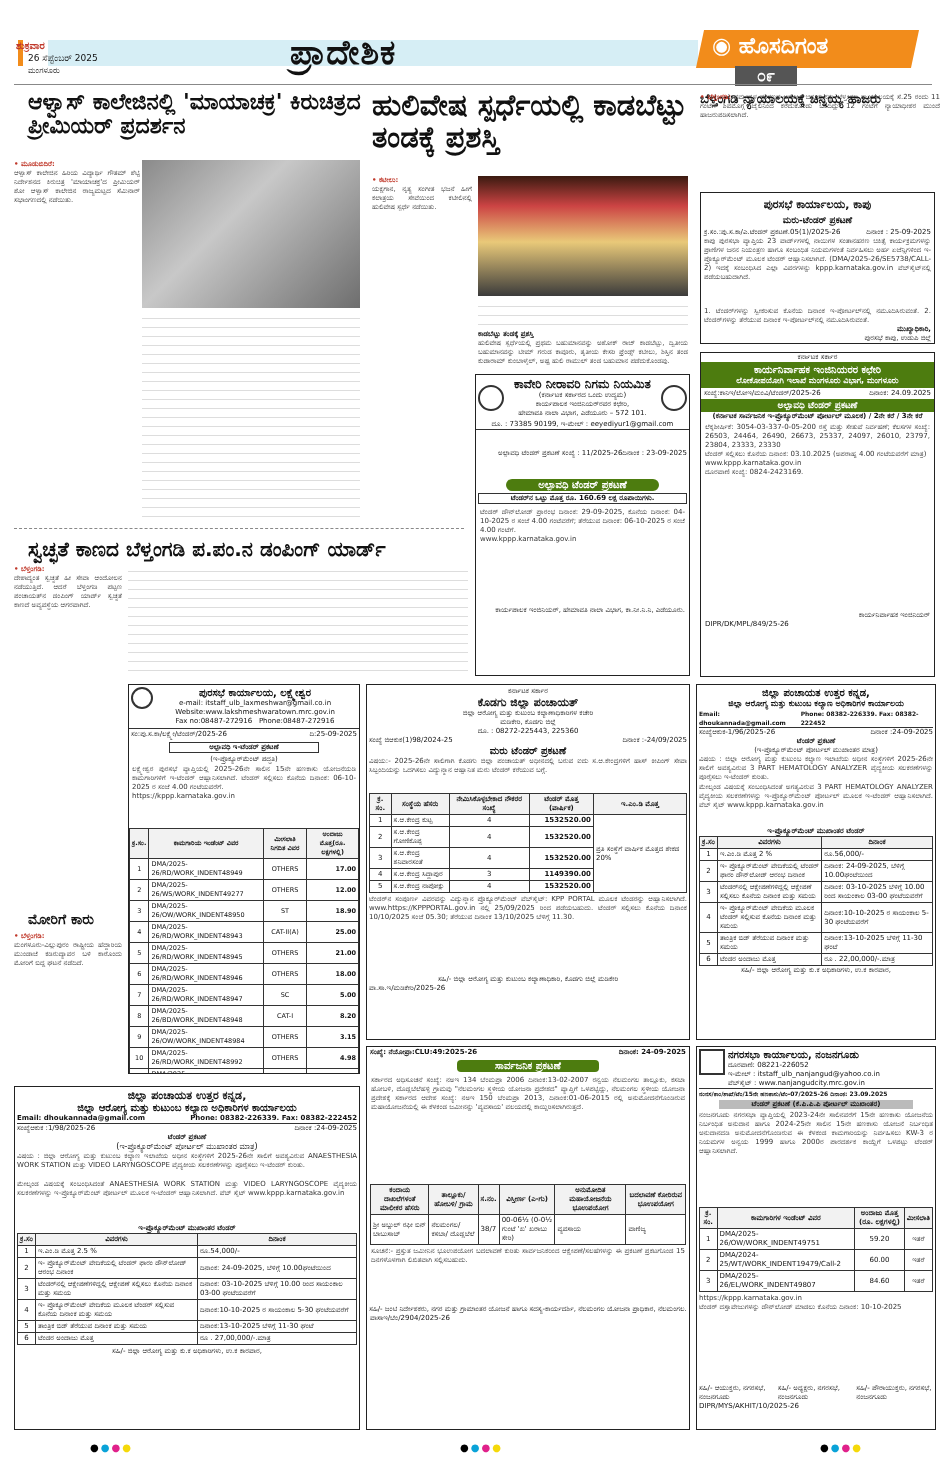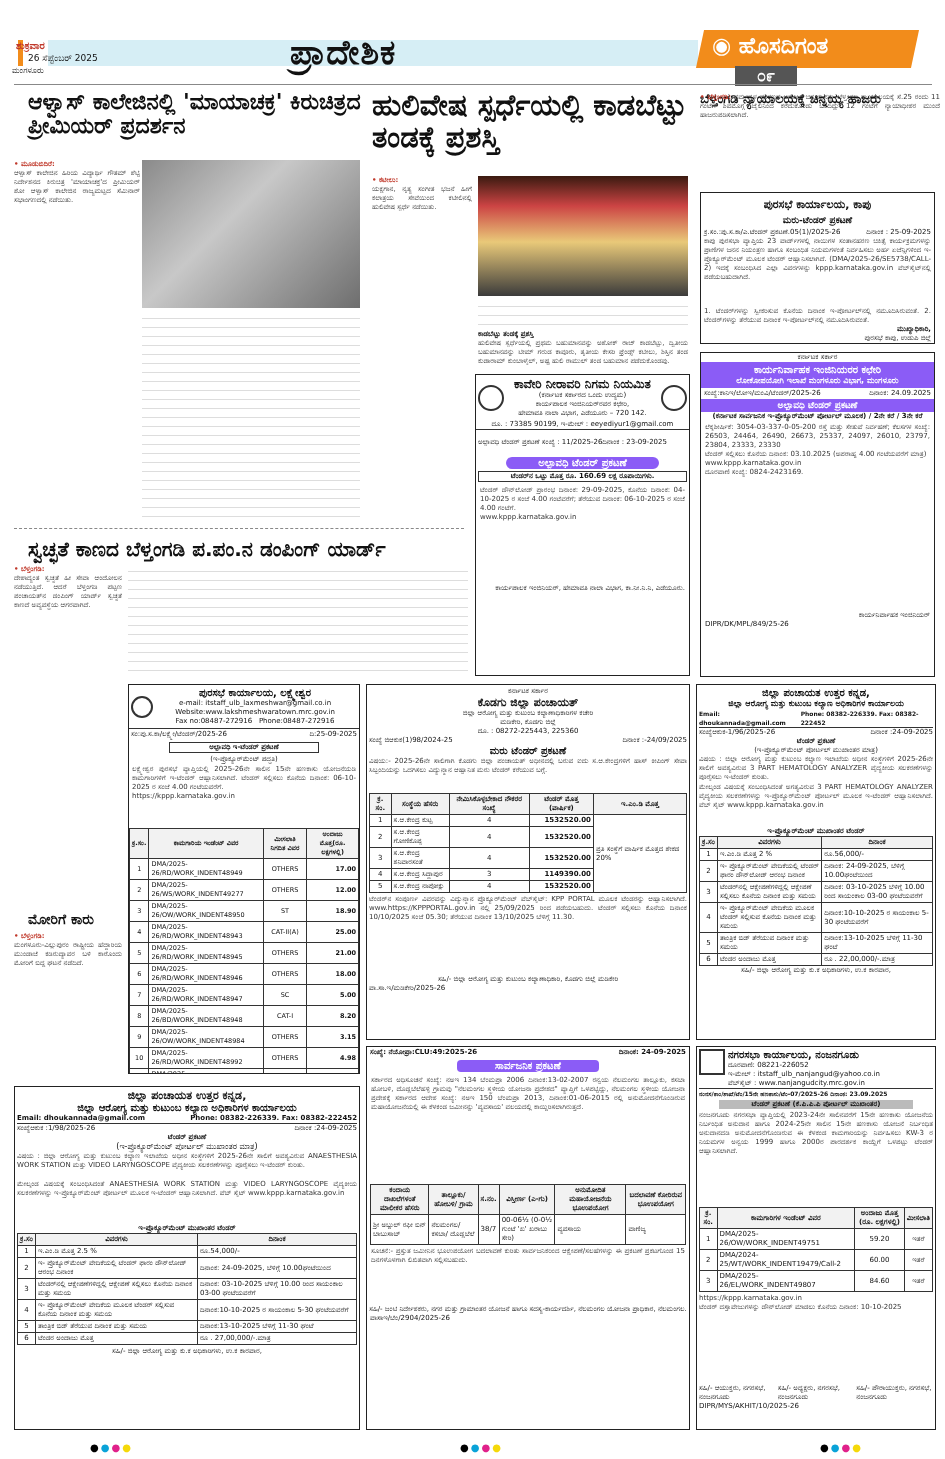--- a/index.html
+++ b/index.html
@@ -2,34 +2,34 @@
 <html><head>
 <meta charset="utf-8">
 <style>
 *{box-sizing:border-box;margin:0;padding:0}
 body{width:945px;height:1459px;background:#fff;font-family:"DejaVu Sans",sans-serif;color:#111;position:relative;overflow:hidden}
 .abs{position:absolute}
 .hdr-band{left:48px;top:40px;width:650px;height:26px;background:#d6eef5}
 .hdr-left{left:18px;top:40px;width:5px;height:26px;background:#f28c1b}
 .day{left:16px;top:40px;font-size:10px;color:#c0392b;font-weight:bold}
 .date{left:28px;top:53px;font-size:9px}
-.city{left:12px;top:66px;font-size:8px}
+.city{left:28px;top:66px;font-size:8px}
 .section{left:290px;top:32px;font-size:34px;font-weight:bold;letter-spacing:1px}
 .logo-box{left:700px;top:30px;width:215px;height:38px;background:#f28c1b;transform:skewX(-12deg)}
 .logo-txt{left:712px;top:33px;font-size:22px;font-weight:bold;color:#fff}
 .pg{left:735px;top:66px;width:62px;height:20px;background:#555;color:#fff;font-size:16px;text-align:center;line-height:20px;font-weight:bold}
 .rule{left:14px;top:84px;width:918px;height:1px;background:#888}
 .h1{font-weight:bold;line-height:1.1}
 .body{font-size:7px;line-height:9px;color:#333;text-align:justify;overflow:hidden}
 .body span{display:block}
 .photo{background:linear-gradient(135deg,#8a8a8a,#c8c8c8 40%,#6e6e6e)}
 .photo2{background:linear-gradient(180deg,#3a1a10,#c44 25%,#e9c979 55%,#3b3b3b)}
 .box{border:1px solid #222;background:#fff;overflow:hidden}
 .box-title{font-weight:bold;text-align:center;font-size:11px;padding:2px}
-.dark{background:#8b5cf6;color:#fff}
+.dark{background:#4d7c0f;color:#fff}
 .small{font-size:7px;line-height:9px}
 table{border-collapse:collapse;width:100%;font-size:7px}
 td,th{border:1px solid #333;padding:1px 2px;line-height:9px}
 th{font-weight:bold;background:#f2f2f2}
 .num{text-align:right;font-weight:bold}
 .c{text-align:center}
 .dots{bottom:6px;font-size:10px;letter-spacing:2px}
 </style>
 </head>
 <body>
@@ -106,26 +106,26 @@
   <div class="small" style="padding:0 4px">DIPR/DK/MPL/849/25-26</div>
 </div>
 
 <div class="abs box" style="left:475px;top:374px;width:215px;height:302px">
   <div style="display:flex;align-items:center;padding:2px">
     <span style="width:26px;height:26px;border-radius:50%;border:2px solid #333;display:inline-block"></span>
     <div style="flex:1;text-align:center">
       <div style="font-size:12px;font-weight:bold">ಕಾವೇರಿ ನೀರಾವರಿ ನಿಗಮ ನಿಯಮಿತ</div>
       <div class="small">(ಕರ್ನಾಟಕ ಸರ್ಕಾರದ ಒಂದು ಉದ್ಯಮ)</div>
       <div class="small">ಕಾರ್ಯಪಾಲಕ ಇಂಜಿನಿಯರ್‌ರವರ ಕಛೇರಿ,</div>
-      <div class="small">ಹೇಮಾವತಿ ನಾಲಾ ವಿಭಾಗ, ಎಡೆಯೂರು – 720 142.</div>
+      <div class="small">ಹೇಮಾವತಿ ನಾಲಾ ವಿಭಾಗ, ಎಡೆಯೂರು – 572 101.</div>
     </div>
     <span style="width:26px;height:26px;border-radius:50%;border:2px solid #333;display:inline-block"></span>
   </div>
   <div class="small c">ದೂ. : 73385 90199, ಇ-ಮೇಲ್ : eeyediyur1@gmail.com</div>
-  <div class="small" style="display:flex;justify-content:flex-start;border-top:1px solid #333;padding:8px 2px">
+  <div class="small" style="display:flex;justify-content:flex-end;border-top:1px solid #333;padding:19px 2px">
       <span>ಅಲ್ಪಾವಧಿ ಟೆಂಡರ್ ಪ್ರಕಟಣೆ ಸಂಖ್ಯೆ : 11/2025-26</span>
       <span>ದಿನಾಂಕ : 23-09-2025</span>
     </div>
   <div class="dark c" style="font-size:10px;font-weight:bold;margin:2px 30px;border-radius:8px">ಅಲ್ಪಾವಧಿ ಟೆಂಡರ್ ಪ್ರಕಟಣೆ</div>
   <div class="small c" style="font-weight:bold;border:1px solid #333;margin:2px">ಟೆಂಡರ್‌ನ ಒಟ್ಟು ಮೊತ್ತ ರೂ. 160.69 ಲಕ್ಷ ರೂಪಾಯಿಗಳು.</div>
   <div class="body" style="padding:2px 4px;height:100px">
     <span>ಟೆಂಡರ್ ಡೌನ್‌ಲೋಡ್ ಪ್ರಾರಂಭ ದಿನಾಂಕ: 29-09-2025, ಕೊನೆಯ ದಿನಾಂಕ: 04-10-2025 ರ ಸಂಜೆ 4.00 ಗಂಟೆವರೆಗೆ; ತೆರೆಯುವ ದಿನಾಂಕ: 06-10-2025 ರ ಸಂಜೆ 4.00 ಗಂಟೆಗೆ.</span>
     <span>www.kppp.karnataka.gov.in</span>
   </div>
   <div class="small" style="text-align:right;padding:0 4px">ಕಾರ್ಯಪಾಲಕ ಇಂಜಿನಿಯರ್, ಹೇಮಾವತಿ ನಾಲಾ ವಿಭಾಗ, ಕಾ.ನೀ.ನಿ.ನಿ, ಎಡೆಯೂರು.</div>
@@ -139,21 +139,21 @@
 </div>
 <div class="abs body" style="left:128px;top:565px;width:340px;height:112px;background:repeating-linear-gradient(#fff 0 6px,#ddd 6px 7px,#fff 7px 9px)"></div>
 
 <div class="abs h1" style="left:28px;top:912px;width:100px;font-size:14px">ಮೋರಿಗೆ ಕಾರು</div>
 <div class="abs body" style="left:14px;top:932px;width:108px;height:140px">
   <span style="color:#c0392b;font-weight:bold">• ಬೆಳ್ತಂಗಡಿ:</span>
   <span>ಮಂಗಳೂರು-ವಿಲ್ಲುಪುರಂ ರಾಷ್ಟ್ರೀಯ ಹೆದ್ದಾರಿಯ ಮುಂಡಾಜೆ ಕಡಿರುದ್ಯಾವರ ಬಳಿ ಕಾರೊಂದು ಮೋರಿಗೆ ಬಿದ್ದ ಘಟನೆ ನಡೆದಿದೆ.</span>
 </div>
 
 <div class="abs box" style="left:128px;top:684px;width:232px;height:390px">
-  <div style="display:flex;align-items:center;padding:2px">
+  <div style="display:flex;align-items:flex-start;padding:2px">
     <span style="width:22px;height:22px;border-radius:50%;border:2px solid #333;display:inline-block"></span>
     <div style="flex:1;text-align:center">
       <div style="font-size:10px;font-weight:bold">ಪುರಸಭೆ ಕಾರ್ಯಾಲಯ, ಲಕ್ಷ್ಮೇಶ್ವರ</div>
       <div class="small">e-mail: itstaff_ulb_laxmeshwar@gmail.co.in</div>
       <div class="small">Website:www.lakshmeshwaratown.mrc.gov.in</div>
       <div class="small"><span>Fax no:08487-272916</span> &nbsp; <span>Phone:08487-272916</span></div>
     </div>
   </div>
   <div class="small" style="display:flex;justify-content:space-between;border-top:1px solid #333;padding:1px 2px">
       <span>ಸಂ:ಪು.ಸ.ಕಾ/ಲಕ್ಷ್ಮೇ/ಟೆಂಡರ್/2025-26</span>

